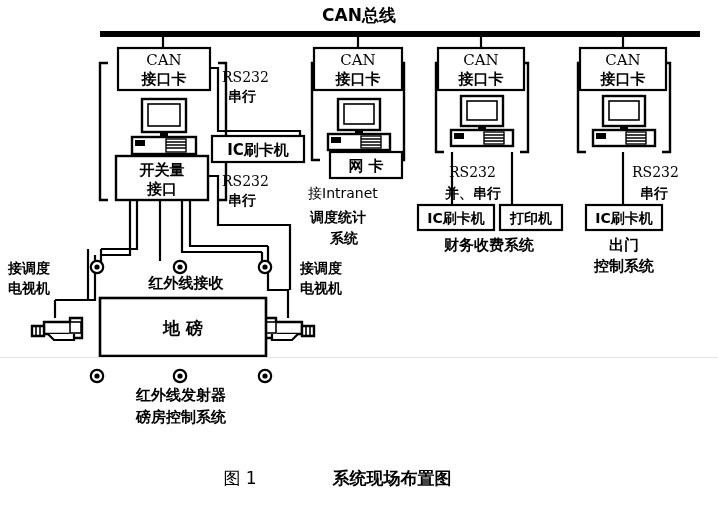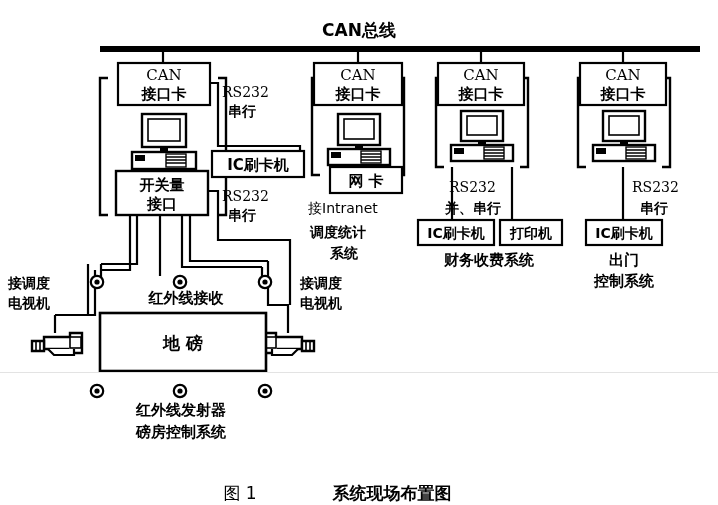--- a/index.html
+++ b/index.html
@@ -2,21 +2,21 @@
 <html><head>
 <meta charset="utf-8">
 <title>系统现场布置图</title>
 <style>
   html,body{margin:0;padding:0;background:#ffffff;}
   body{
     width:718px;height:505px;position:relative;overflow:hidden;
     font-family:"DejaVu Sans","Liberation Sans",sans-serif;
     color:#000;
   }
-  #stage{position:absolute;left:0;top:15px;width:718px;height:358px;text-align:right;}
+  #stage{position:absolute;left:0;top:0;width:718px;height:358px;text-align:right;}
   svg#diagram{position:absolute;left:0;top:0;width:718px;height:505px;display:block;}
 
   
   .t{font-family:"DejaVu Sans","Liberation Sans",sans-serif;fill:#000;}
   .cn{font-family:"DejaVu Sans","Liberation Sans",sans-serif;font-weight:700;}
   .lat{font-family:"DejaVu Serif","Liberation Serif",serif;}
   .bustitle{font-size:17px;}
   .boxlbl{font-size:15px;}
   .small{font-size:14px;}
   .cap{font-size:17px;}

